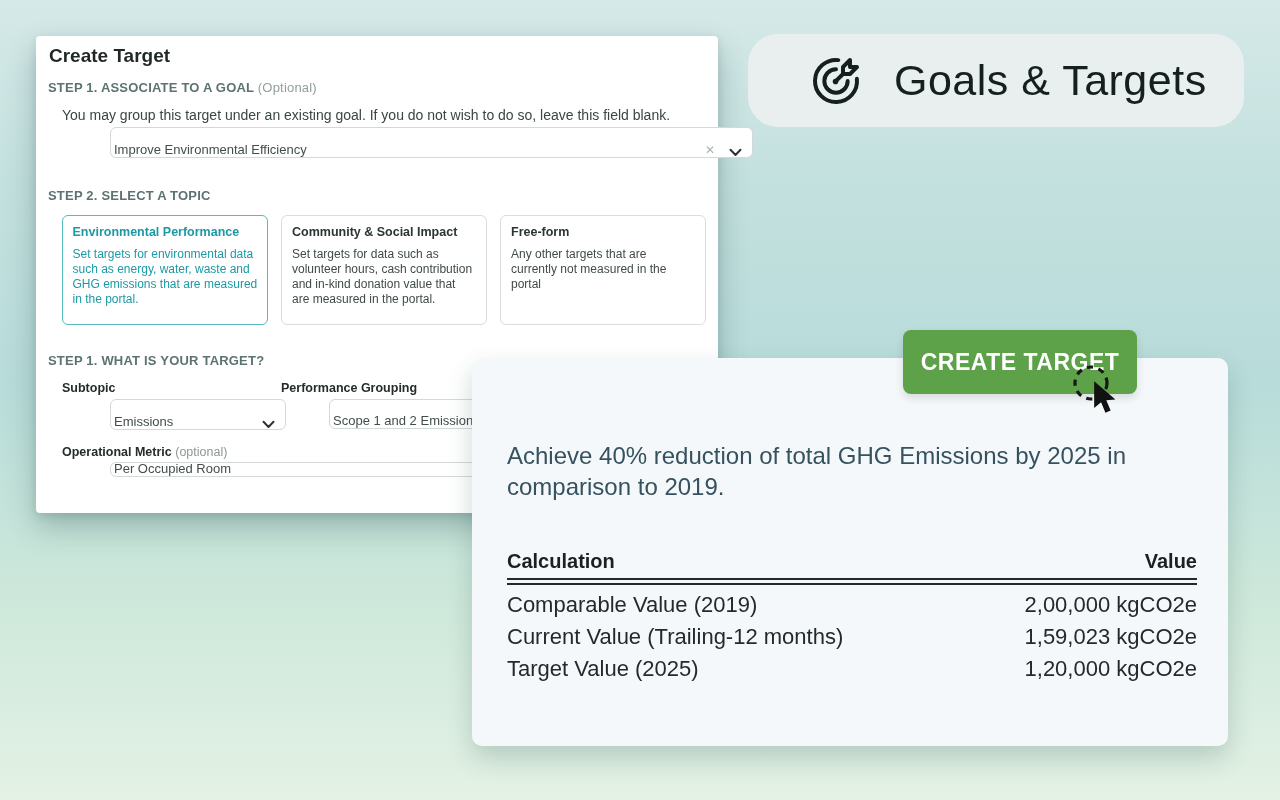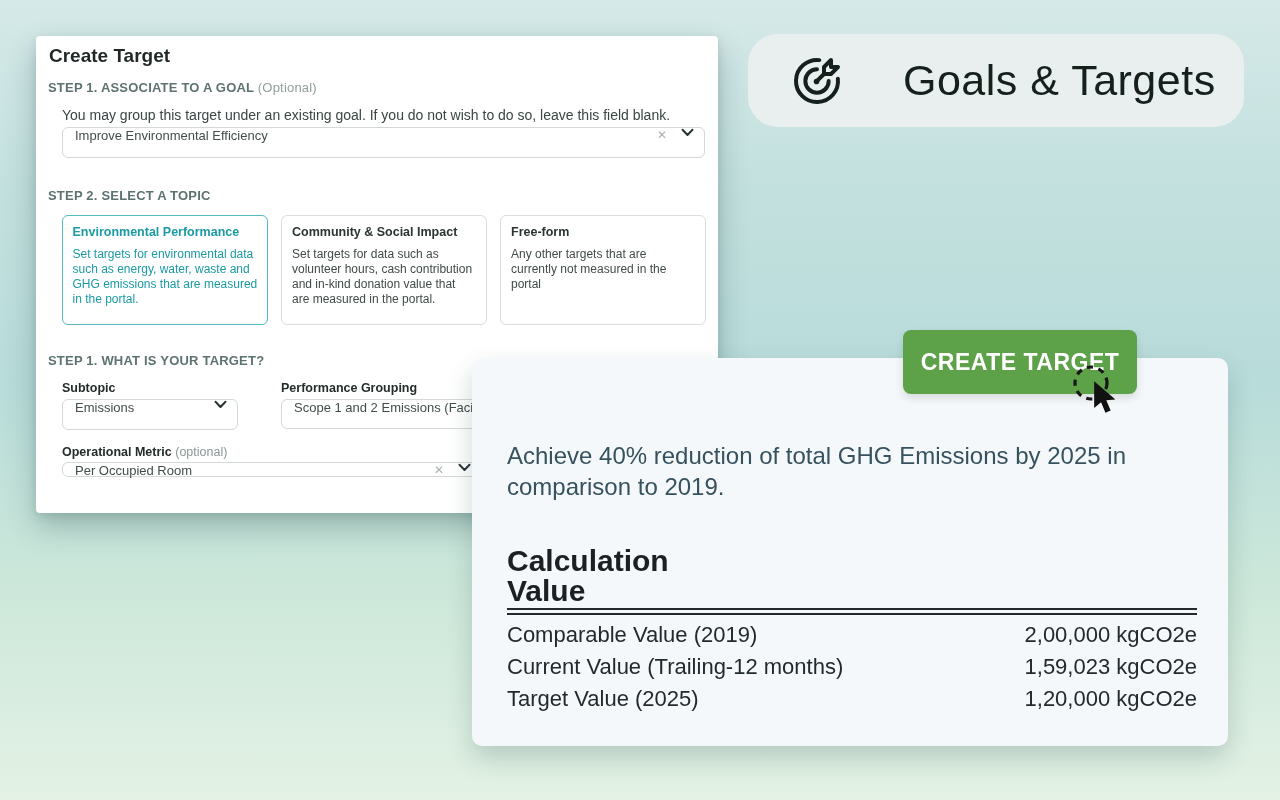--- a/index.html
+++ b/index.html
@@ -20,22 +20,22 @@
   .ct-title { left: 13px; top: 9px; font-size: 19px; font-weight: bold; color: #1f2827; }
   .step-heading { font-size: 13px; font-weight: bold; color: #5d7371; letter-spacing: .2px; }
   .step-heading .opt { font-weight: normal; color: #90a09e; }
   .s1-h { left: 12px; top: 44px; }
   .s2-h { left: 12px; top: 152px; }
   .s3-h { left: 12px; top: 317px; }
   .helper { left: 26px; top: 71px; font-size: 14px; color: #3a4644; }
 
   .select {
     background: #fff; border: 1px solid #d3d8d8; border-radius: 6px;
-    display: flex; align-items: flex-start; height: 31px;
-    padding: 0 10px 0 12px; font-size: 13px; color: #414e4c; cursor: pointer;
+    display: flex; align-items: flex-end; height: 31px;
+    padding: 0 10px 0 3px; font-size: 13px; color: #414e4c; cursor: pointer; margin-left: 48px;
   }
   .select .val { flex: 1 1 auto; white-space: nowrap; overflow: hidden; }
   .select .clear-x { font-size: 12px; color: #a9b2b1; margin: 0 14px 0 8px; }
   .select .chev { display: flex; align-items: center; }
   .goal-select   { left: 26px; top: 91px;  width: 643px; }
   .sub-select    { left: 26px; top: 363px; width: 176px; }
   .group-select  { left: 245px; top: 363px; width: 424px; height: 30px; }
   .metric-select { left: 26px; top: 426px; width: 420px; height: 15px; }
 
   .topics { left: 26px; top: 179px; display: flex; gap: 13px; }
@@ -51,36 +51,36 @@
   .field-label { font-size: 12.5px; font-weight: bold; color: #242d2b; }
   .field-label .opt { font-weight: normal; color: #8b9896; }
   .lbl-sub    { left: 26px;  top: 345px; }
   .lbl-group  { left: 245px; top: 345px; }
   .lbl-metric { left: 26px;  top: 409px; }
 
   
   .pill {
     position: absolute; left: 748px; top: 34px; width: 496px; height: 93px;
     background: #e8efee; border-radius: 30px; z-index: 1;
-    display: flex; align-items: center; padding-left: 41px; gap: 28px;
+    display: flex; align-items: center; padding-left: 60px;
   }
   .pill .pill-icon { width: 56px; height: 56px; flex: 0 0 auto; }
   .pill .pill-label { margin-left: 30px; font-size: 43px; font-weight: 500; color: #15201d; letter-spacing: .5px; }
 
   
   .preview-card {
     position: absolute; left: 472px; top: 358px; width: 756px; height: 388px;
     background: #f5f8fa; border-radius: 10px; z-index: 2;
     box-shadow: 0 12px 26px rgba(25,60,60,.20);
   }
   .preview-card > * { position: absolute; }
   .tp-title { left: 35px; top: 32px; font-size: 26px; font-weight: bold; color: #2d4a5e; }
   .tp-summary { left: 35px; top: 82px; width: 665px; font-size: 24px; line-height: 31px; color: #36525f; }
   .tp-table { left: 35px; top: 188px; width: 690px; }
-  .tp-head-row { display: flex; justify-content: space-between; font-size: 30px; font-weight: bold; color: #1a2023; line-height: 30px; flex-direction: column; }
+  .tp-head-row { display: flex; justify-content: space-between; font-size: 20px; font-weight: bold; color: #1a2023; line-height: 30px; }
   .tp-rule { margin-top: 2px; height: 7px; border-top: 2.5px solid #24292c; border-bottom: 2.5px solid #24292c; }
   .tp-rows { margin-top: 4px; }
   .tp-row { display: flex; justify-content: space-between; font-size: 22px; color: #222a2e; line-height: 32px; }
 
   
   .cta-btn {
     position: absolute; left: 903px; top: 330px; width: 234px; height: 64px;
     background: #5da149; border: none; border-radius: 8px; z-index: 3; cursor: pointer;
     color: #ffffff; font-family: "Liberation Sans", sans-serif;
     font-size: 23px; font-weight: bold; letter-spacing: .5px;

